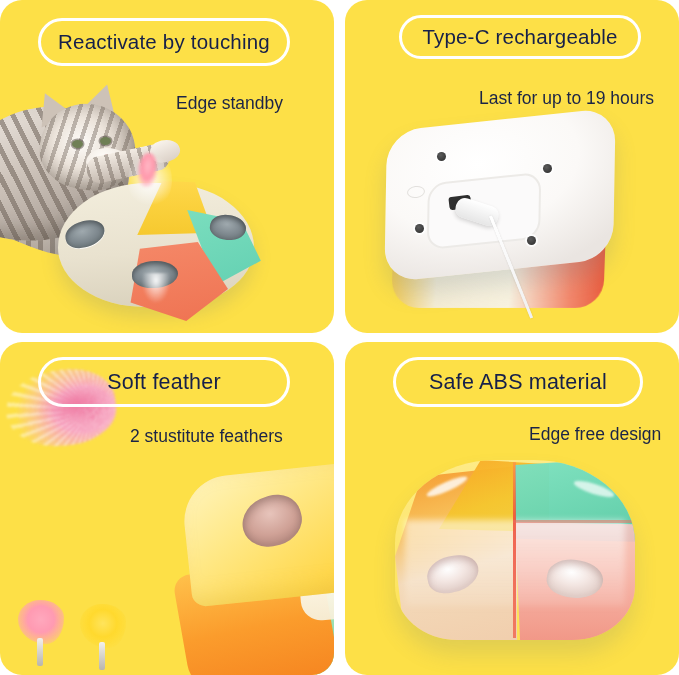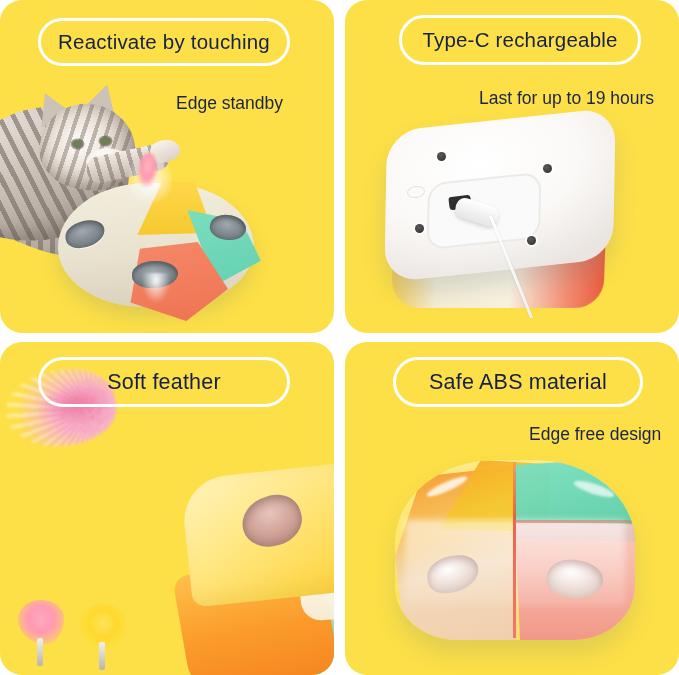--- a/index.html
+++ b/index.html
@@ -16,21 +16,21 @@
   .p-bl{left:0;top:342px;}
   .p-br{left:345px;top:342px;}
 
   
   .pill{position:absolute;box-sizing:border-box;
         border:3px solid #ffffff;border-radius:26px;background:transparent;
         display:flex;align-items:center;justify-content:center;
         color:#16204a;letter-spacing:.2px;white-space:nowrap;}
   .pill span{display:block;}
   .pill-tl{left:38px;top:18px;width:252px;height:48px;font-size:20.5px;}
-  .pill-tr{left:54px;top:15px;width:242px;height:50px;font-size:20.5px;}
+  .pill-tr{left:54px;top:15px;width:242px;height:44px;font-size:20.5px;}
   .pill-bl{left:38px;top:15px;width:252px;height:50px;font-size:21.5px;}
   .pill-br{left:48px;top:15px;width:250px;height:50px;font-size:21.5px;}
 
   
   .sub{position:absolute;color:#1b2447;font-size:17.5px;white-space:nowrap;}
   .sub-tl{left:176px;top:93px;}
   .sub-tr{left:134px;top:88px;}
   .sub-bl{left:130px;top:84px;}
   .sub-br{left:184px;top:82px;text-align:center;}
 
@@ -293,20 +293,21 @@
       </div>
       <div class="spare sp2">
         <div class="spare-tuft"></div>
         <div class="spare-stick"></div>
       </div>
     </div>
 
     <div class="pill pill-bl">
       <span>Soft feather</span>
     </div>
+    <div class="sub sub-bl">2 stustitute feathers</div>
   </div>
 
   <div class="panel p-br">
     <div class="art">
       <div class="toy4">
         <div class="t4-shell">
           <div class="q q-orange"></div>
           <div class="q q-yellow"></div>
           <div class="q q-mint"></div>
           <div class="q q-pink"></div>

